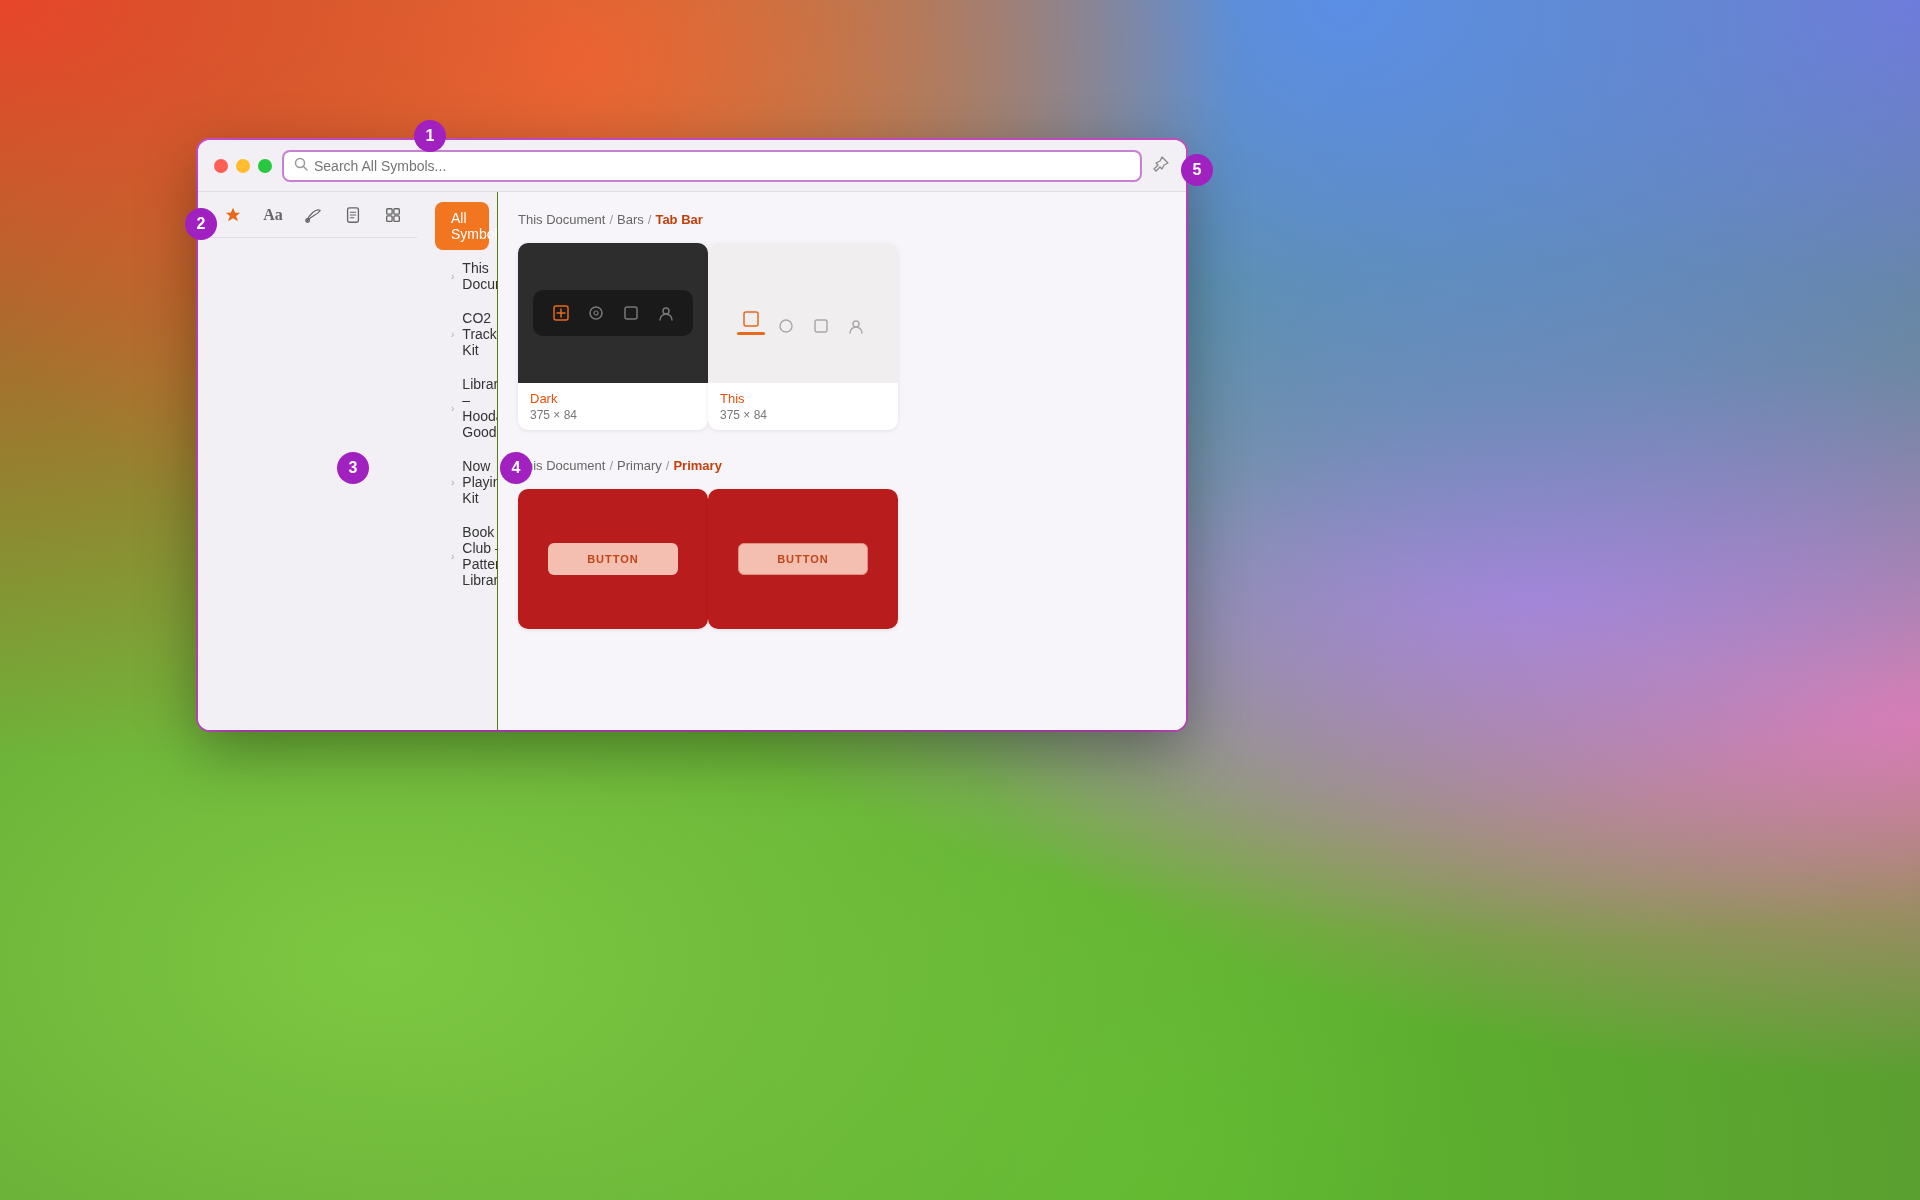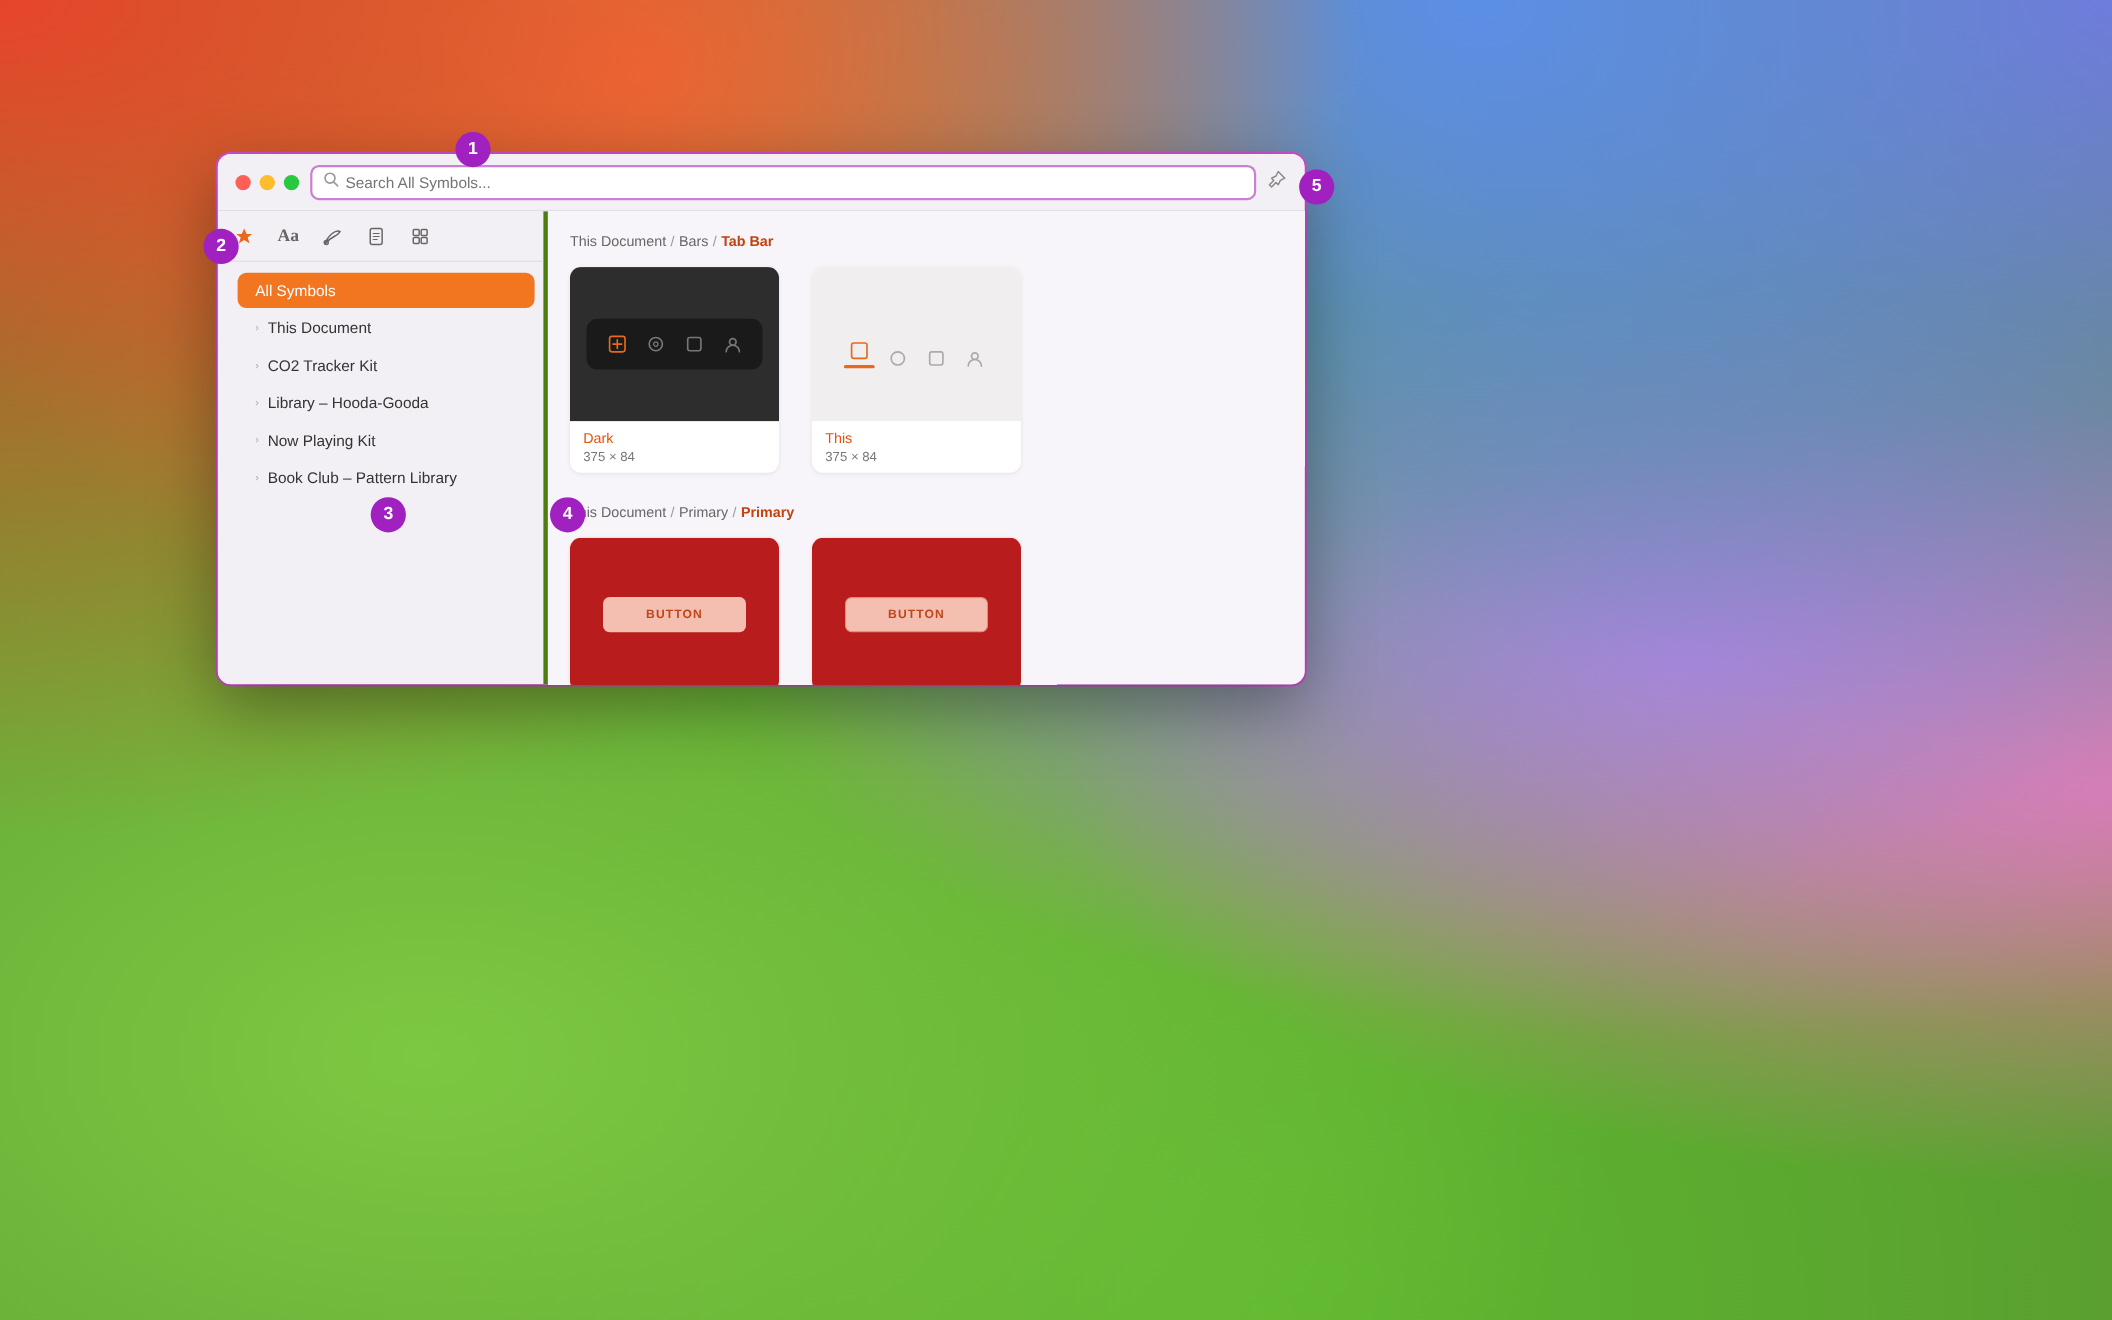--- a/index.html
+++ b/index.html
@@ -28,21 +28,21 @@
         radial-gradient(ellipse at 60% 100%, #5db82e 0%, transparent 50%);
       background-color: #5a9e30;
     }
 
     
     .window {
       position: absolute;
       top: 140px;
       left: 198px;
       width: 988px;
-      height: 482px;
+      height: 590px;
       background: #f2f0f5;
       border-radius: 12px;
       box-shadow: 0 20px 60px rgba(0,0,0,0.35), 0 0 0 2px #d04fd0;
       overflow: hidden;
       display: flex;
       flex-direction: column;
     }
 
     
     .titlebar {
@@ -113,24 +113,25 @@
       display: flex;
       flex: 1;
       overflow: hidden;
     }
 
     
     .sidebar {
       width: 300px;
       flex-shrink: 0;
       background: #f2f0f5;
-      border-right: 4px solid #4d7c0f;
-      display: flex;
-      flex-direction: column;
+      border-right: 1px solid #4d7c0f;
+      display: flex;
+      flex-direction: row;
       overflow: hidden;
+      padding-left: 11px;
     }
 
     .sidebar-toolbar {
       height: 46px;
       display: flex;
       align-items: center;
       padding: 0 12px;
       gap: 16px;
       border-bottom: 1px solid #e0dce8;
     }
@@ -205,21 +206,21 @@
       color: #999;
     }
 
     .section-breadcrumb .bold {
       font-weight: 600;
       color: #c2410c;
     }
 
     .symbols-grid {
       display: flex;
-      gap: 30px;
+      gap: 0;
       flex-wrap: wrap;
       margin-bottom: 28px;
     }
 
     .symbol-card {
       background: #fff;
       border-radius: 10px;
       overflow: hidden;
       width: 190px;
       box-shadow: 0 1px 4px rgba(0,0,0,0.08);

